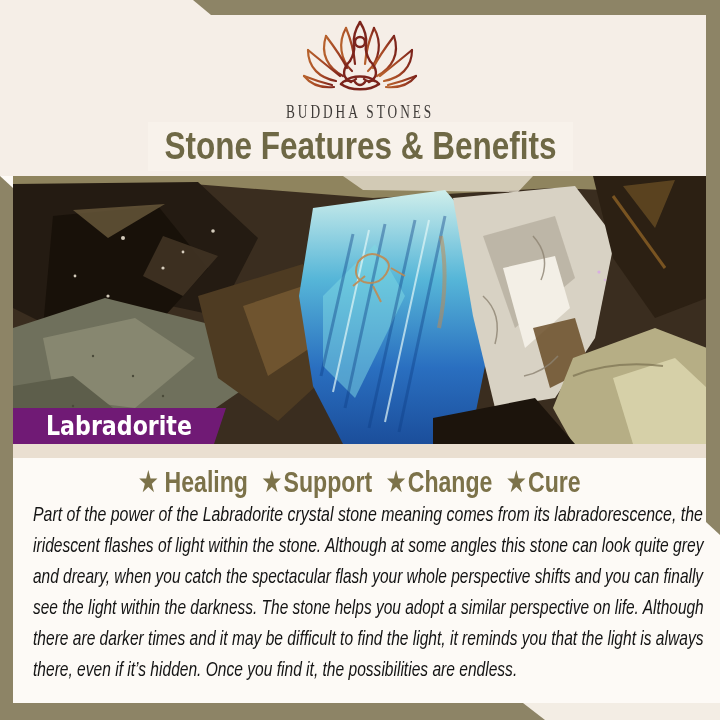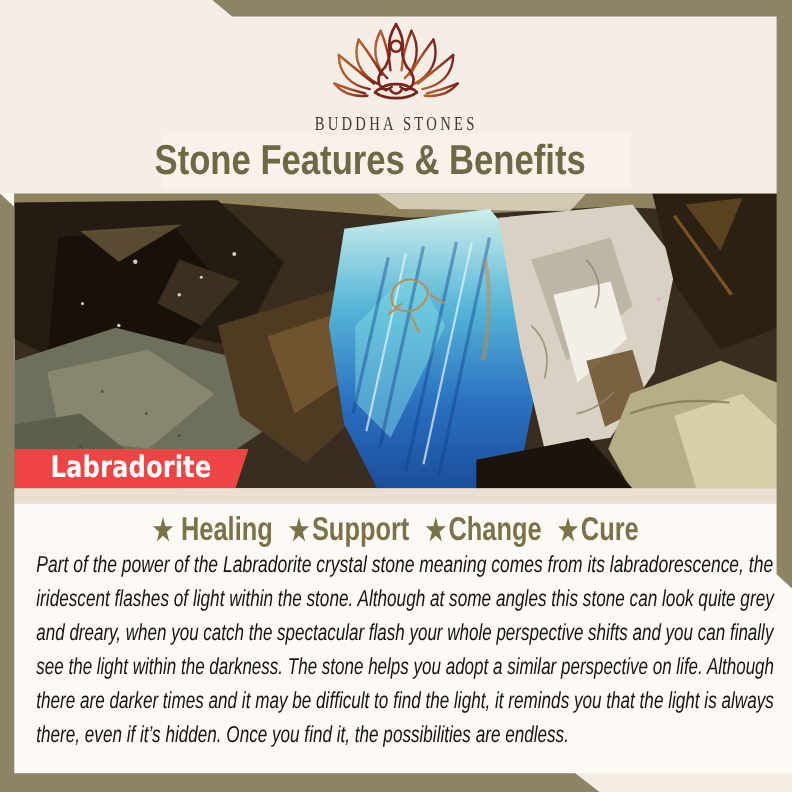--- a/index.html
+++ b/index.html
@@ -18,33 +18,33 @@
   
   #logo{left:300px;top:16px;width:120px;height:86px;}
   #brand-row{left:0;top:100px;width:720px;height:24px;display:flex;justify-content:center;align-items:center;}
   #brand-text{
     font-family:"Liberation Serif",serif;font-size:18px;letter-spacing:4px;
     color:#3e3a37;white-space:nowrap;transform-origin:center center;
   }
 
   
   #banner{left:148px;top:122px;width:425px;height:49px;background:#f8f2eb;
-    display:flex;align-items:center;justify-content:flex-end;}
+    display:flex;align-items:center;justify-content:center;}
   #banner-title{
     font-weight:bold;font-size:38px;color:#6e6845;white-space:nowrap;
     transform-origin:center center;letter-spacing:0px;
   }
 
   
   #photo{left:13px;top:176px;width:694px;height:268px;}
   #photo svg{display:block;width:694px;height:268px;}
 
   
   #photo-label{
-    left:13px;top:408px;width:226px;height:36px;background:#ef4444;
+    left:13px;top:408px;width:226px;height:36px;background:#701a75;
     clip-path:polygon(0 0,213px 0,201px 100%,0 100%);
   }
   #photo-label-text{
     position:absolute;left:33px;top:2px;font-family:"DejaVu Sans",sans-serif;
     font-size:27px;font-weight:bold;color:#ffffff;white-space:nowrap;
     transform-origin:left center;
   }
 
   
   #tan-strip{left:13px;top:444px;width:694px;height:14px;background:#eadfd1;}

